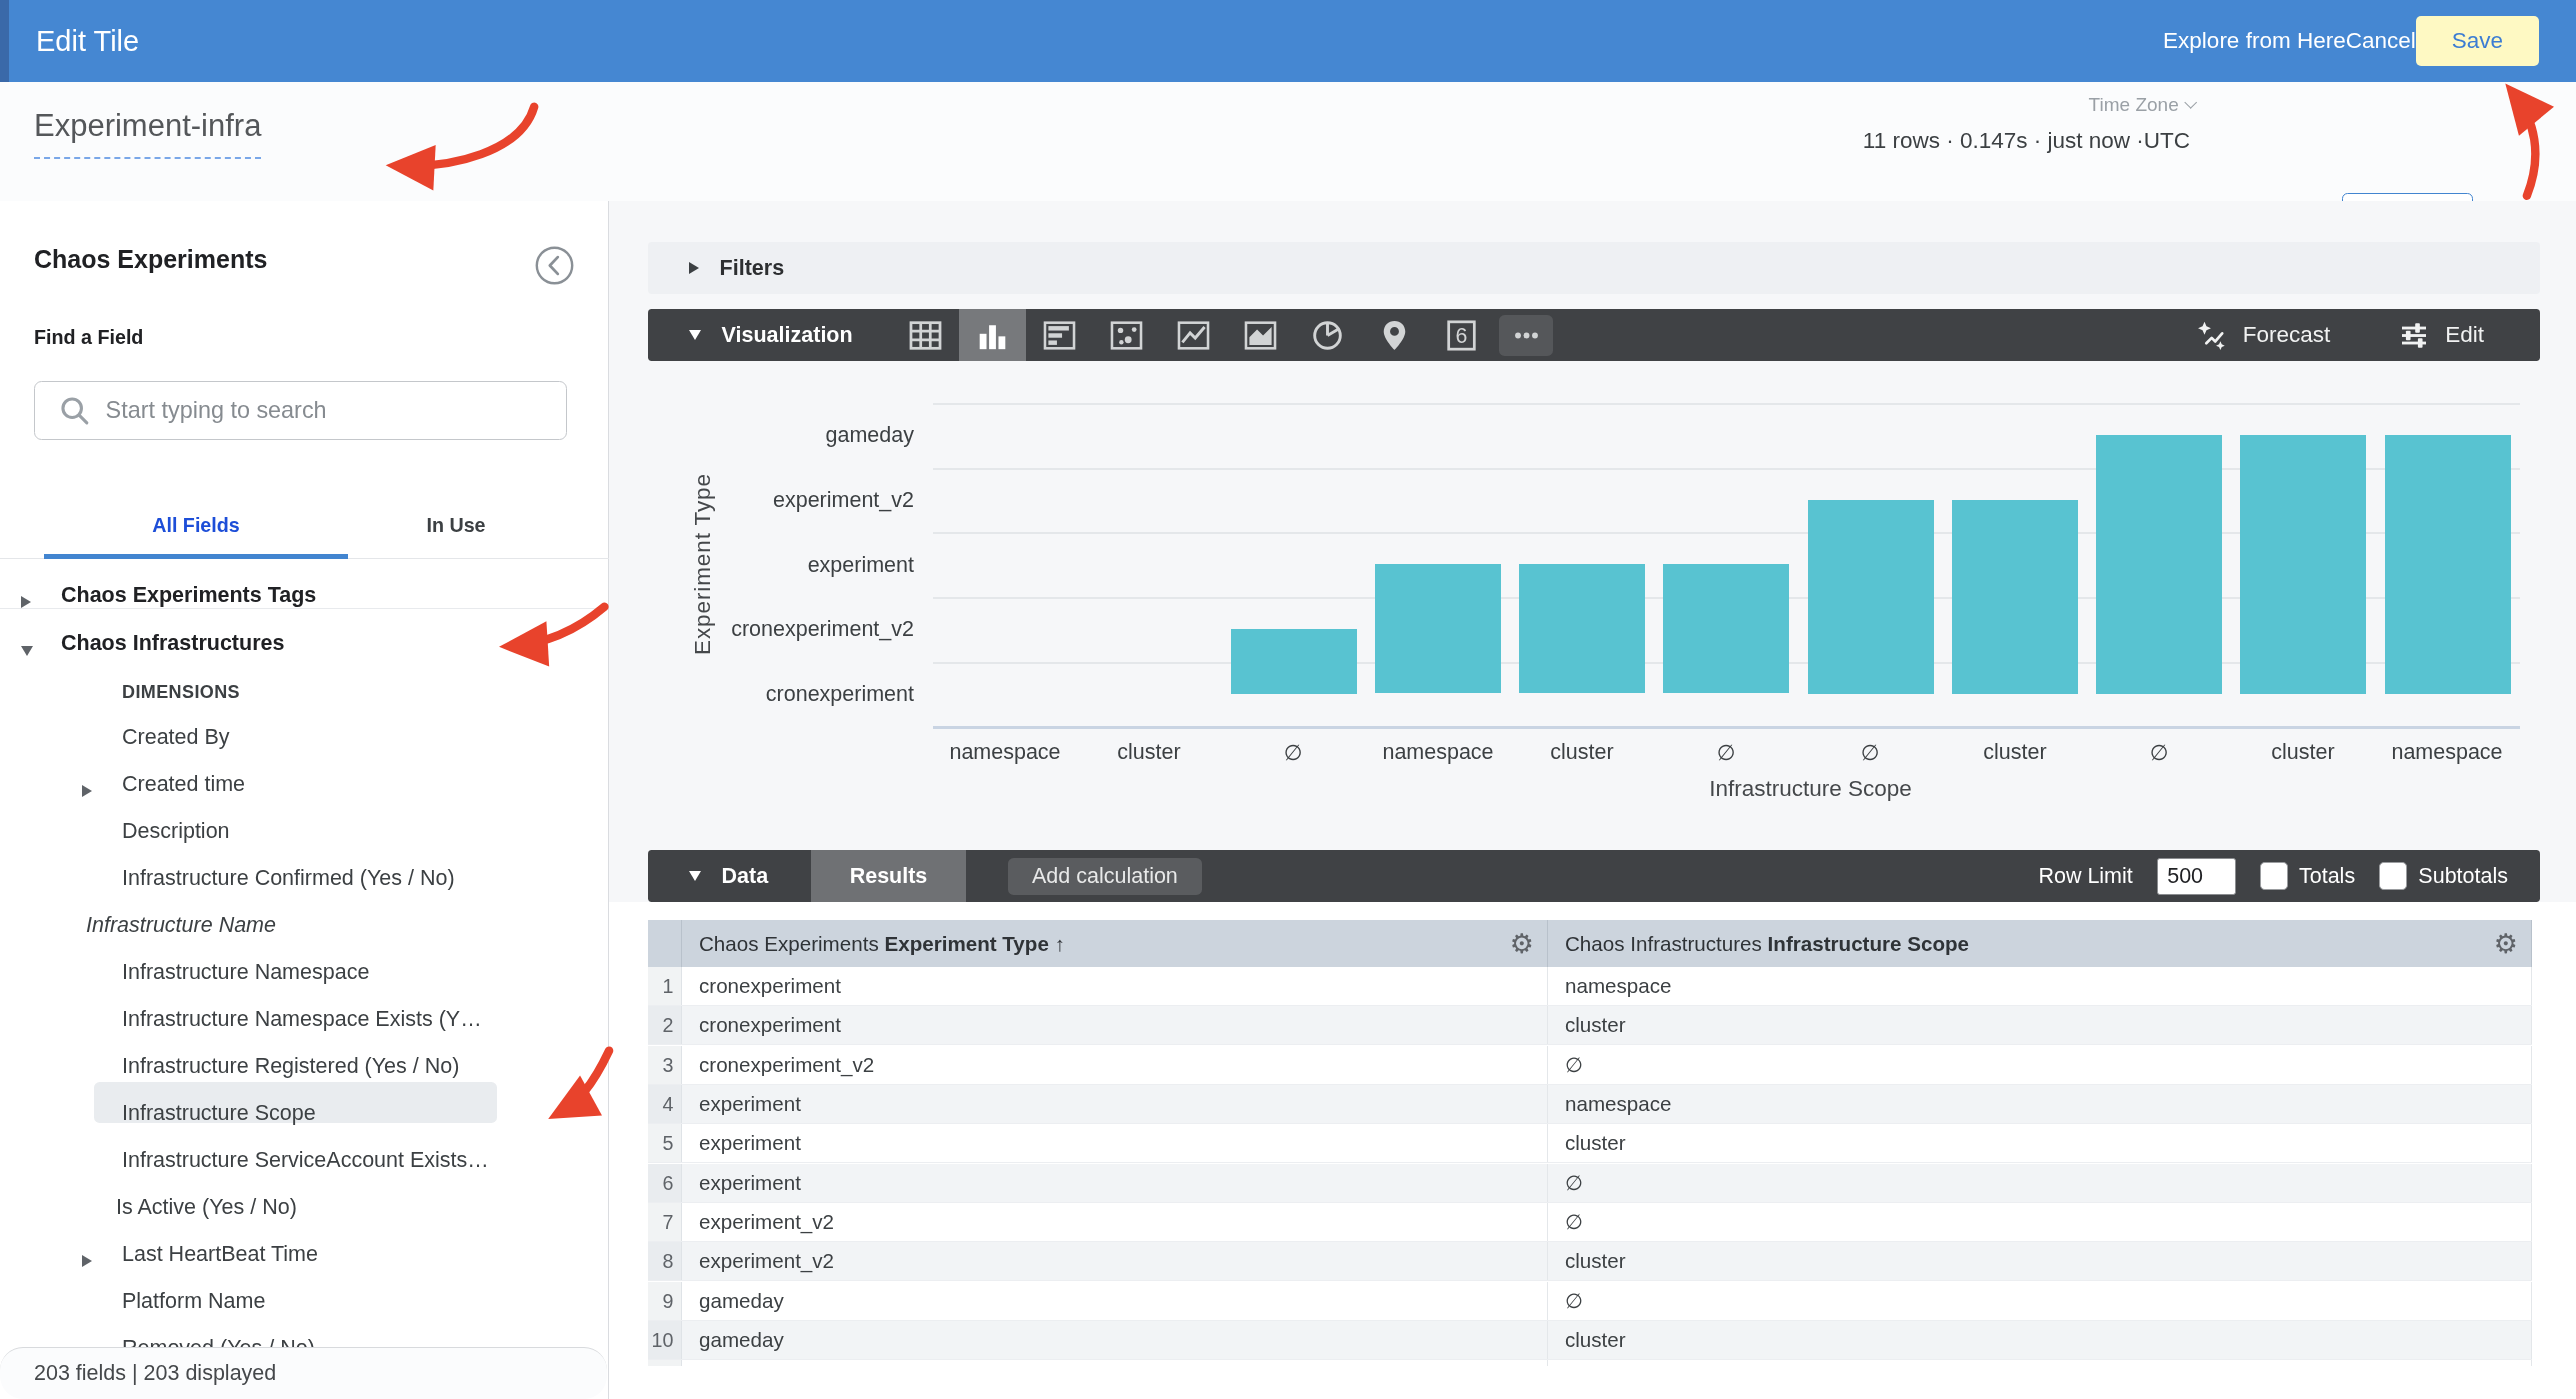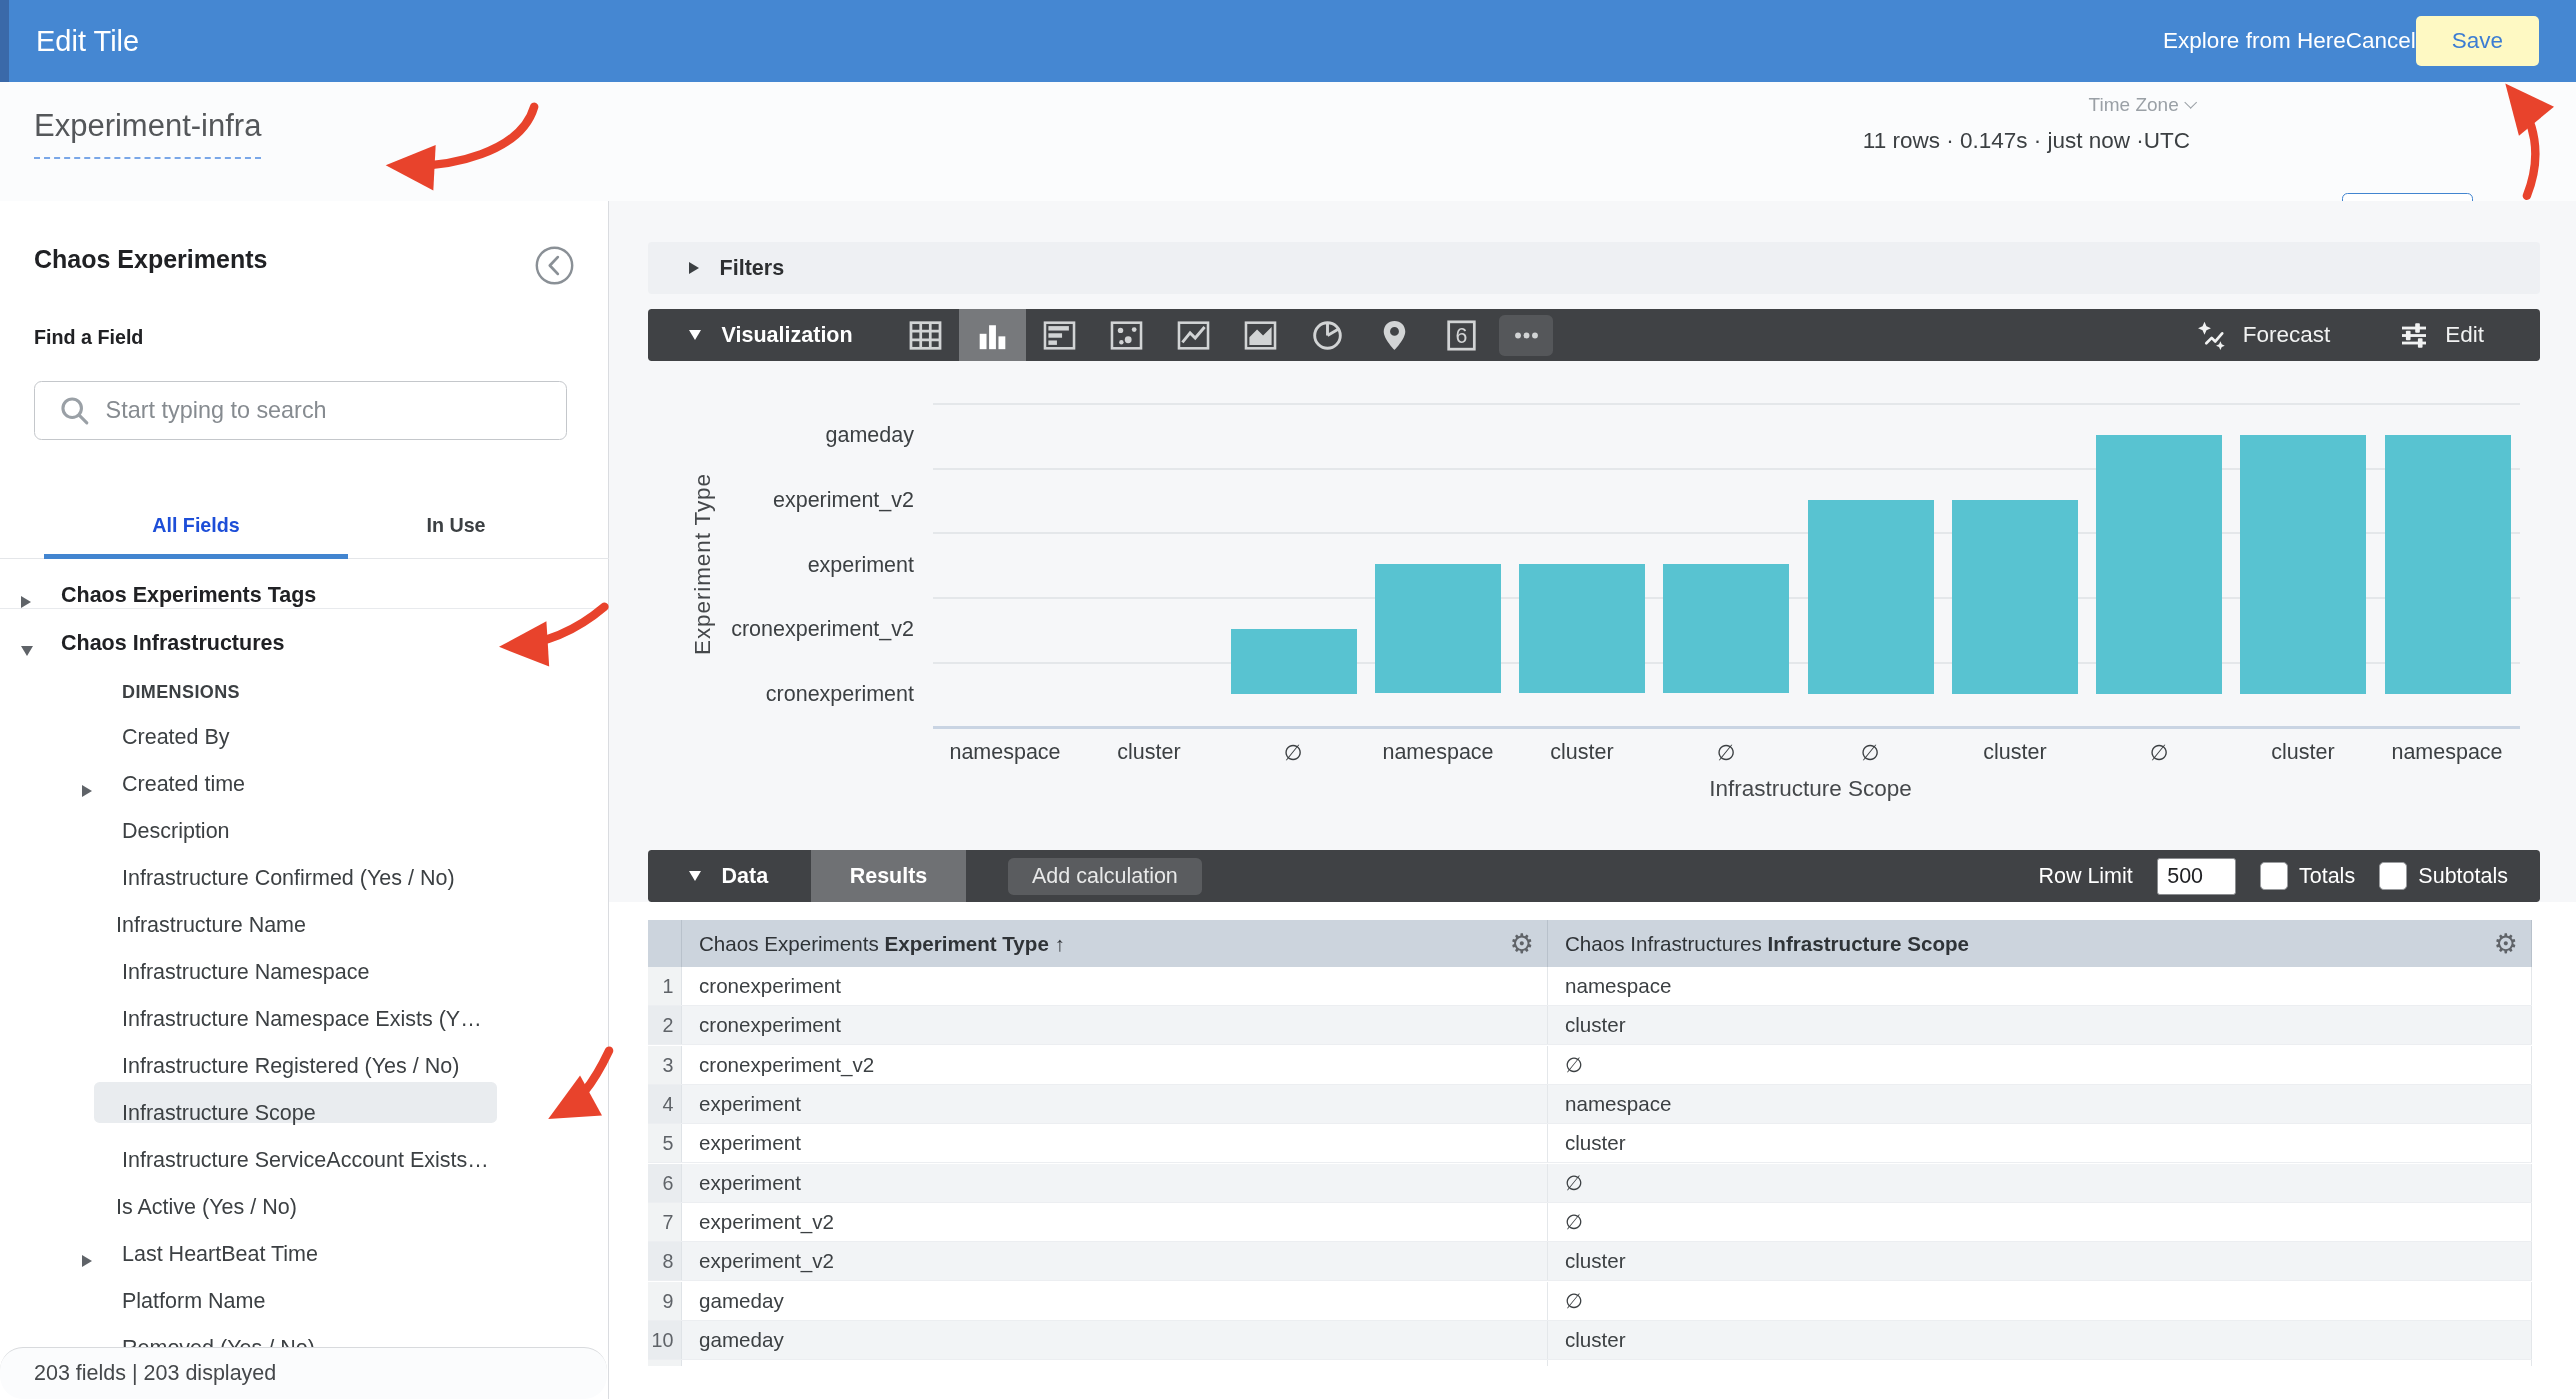--- a/index.html
+++ b/index.html
@@ -204,21 +204,21 @@
         <span class="tri tri-right" style="left: 82px;"></span>
         <span class="flabel" style="margin-left: 122px;">Created time</span>
       </div>
       <div class="frow field">
         <span class="flabel" style="margin-left: 122px;">Description</span>
       </div>
       <div class="frow field">
         <span class="flabel" style="margin-left: 122px;">Infrastructure Confirmed (Yes / No)</span>
       </div>
       <div class="frow field">
-        <span class="flabel" style="margin-left: 116px;">Infrastructure Name</span>
+        <span class="flabel" style="margin-left: 86px; font-style: italic;">Infrastructure Name</span>
       </div>
       <div class="frow field">
         <span class="flabel" style="margin-left: 122px;">Infrastructure Namespace</span>
       </div>
       <div class="frow field">
         <span class="flabel" style="margin-left: 122px;">Infrastructure Namespace Exists (Y…</span>
       </div>
       <div class="frow field">
         <span class="flabel" style="margin-left: 122px;">Infrastructure Registered (Yes / No)</span>
       </div>

